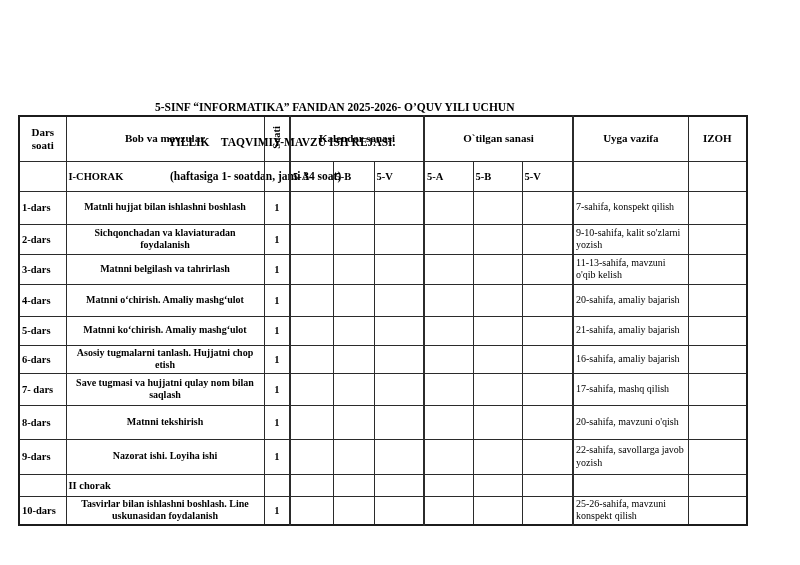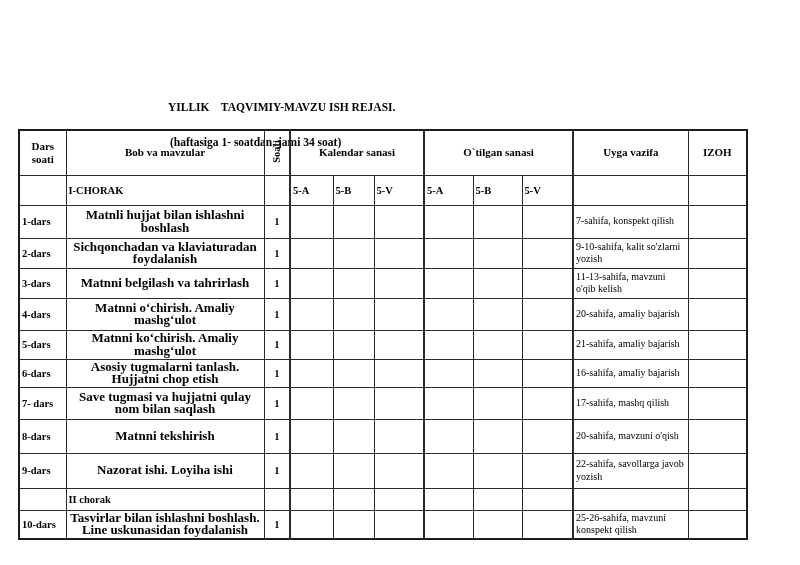--- a/index.html
+++ b/index.html
@@ -23,21 +23,21 @@
     font-weight: bold;
     font-size: 11.5px;
     line-height: 11.5px;
     white-space: pre;
   }
   .title-line2 { padding-left: 13px; }
   .title-line3 { padding-left: 15px; }
 
   table.schedule {
     position: absolute;
-    top: 129px;
+    top: 115px;
     left: 18px;
     width: 728px;
     border-collapse: collapse;
     table-layout: fixed;
     border: 2px solid #1c1c1c;
   }
   table.schedule td, table.schedule th {
     border: 1px solid #2b2b2b;
     border-top-width: 1.5px;
     border-bottom-width: 1.5px;
@@ -64,21 +64,21 @@
     font-weight: bold;
     font-size: 10.5px;
   }
   td.num {
     font-weight: bold;
     font-size: 10.5px;
     text-align: left;
   }
   td.topic {
     font-weight: bold;
-    font-size: 13px;
+    font-size: 10px;
     text-align: center;
     line-height: 12.5px;
     padding: 1px 6px;
   }
   td.hours {
     font-weight: bold;
     font-size: 10.5px;
     text-align: center;
   }
   td.hw {
@@ -95,20 +95,21 @@
     font-size: 10.5px;
     margin: 0 auto;
   }
 </style>
 </head>
 <body>
 
 <div class="page">
 
   <div class="title-block">
+    <div class="title-line1">5-SINF “INFORMATIKA” FANIDAN 2025-2026- O’QUV YILI UCHUN</div>
     <div class="title-line2">YILLIK    TAQVIMIY-MAVZU ISH REJASI.</div>
     <div class="title-line3">(haftasiga 1- soatdan, jami 34 soat)</div>
   </div>
 
   <table class="schedule">
     <colgroup>
       <col style="width:47px">
         <col style="width:198px">
         <col style="width:26px">
       <col style="width:43px">

